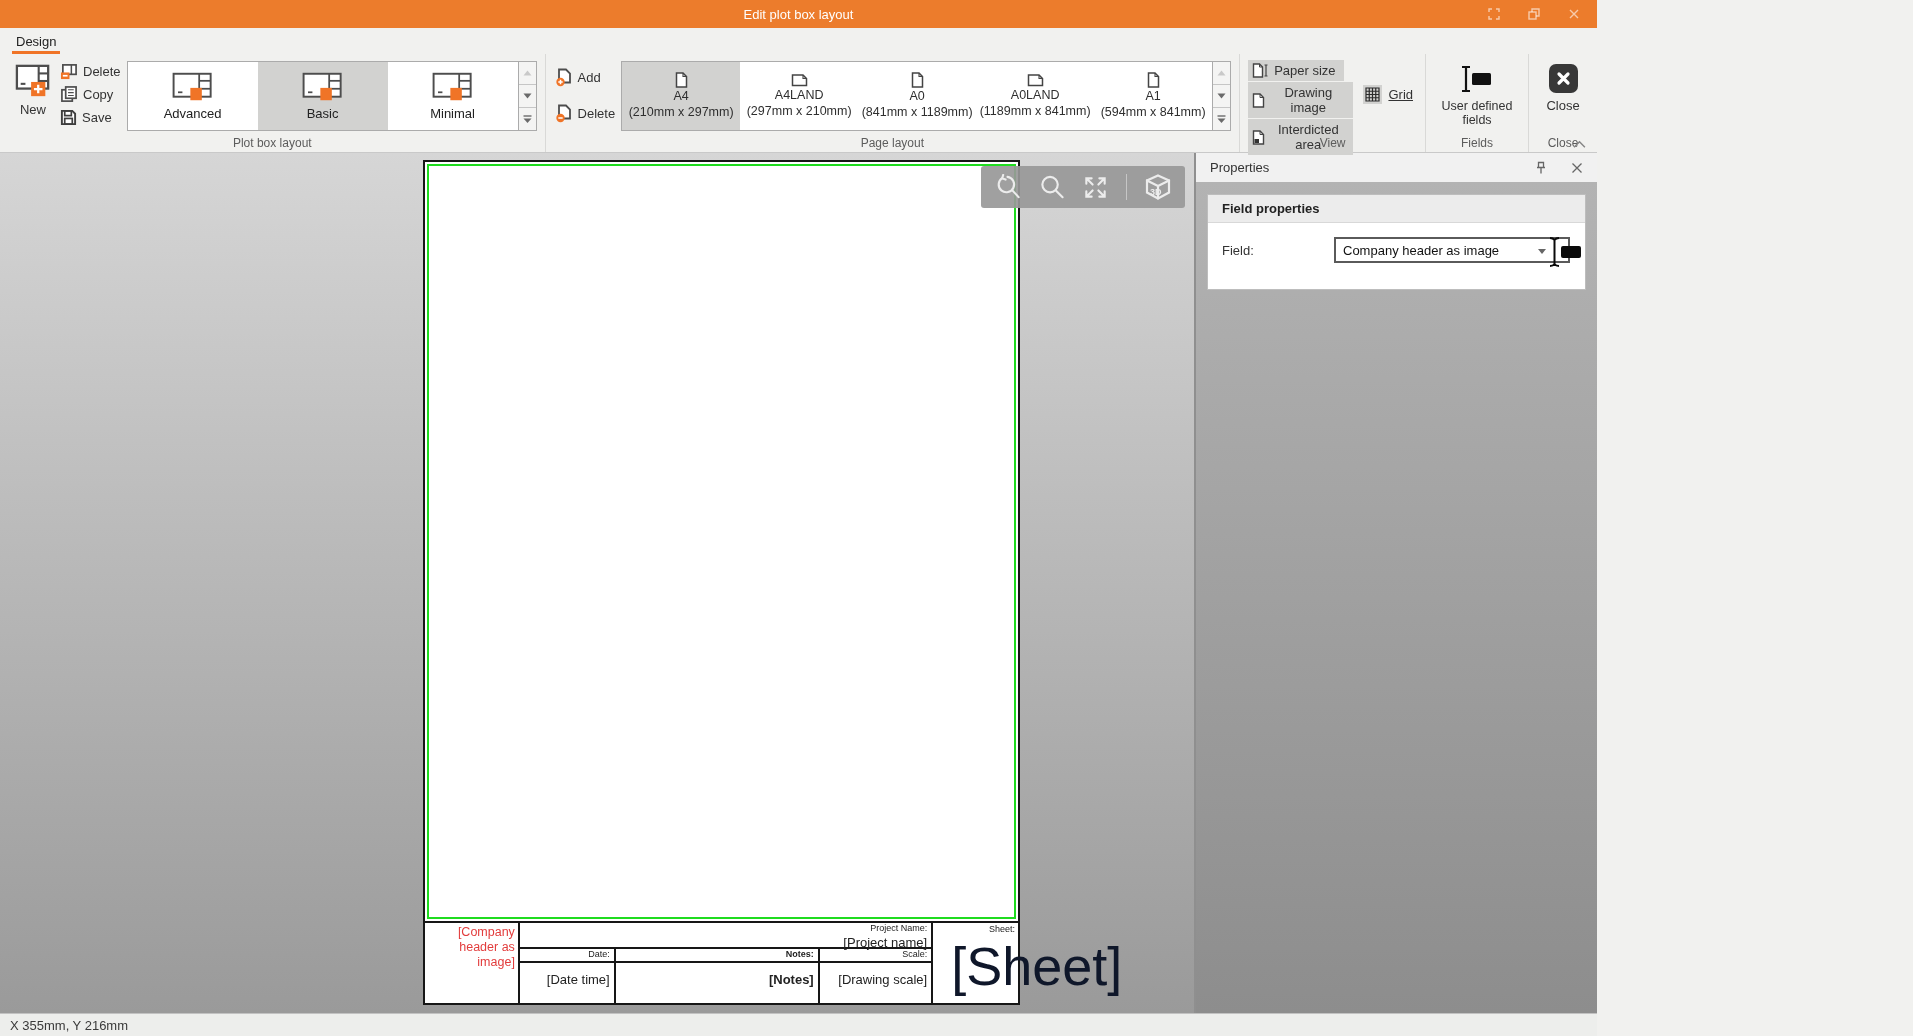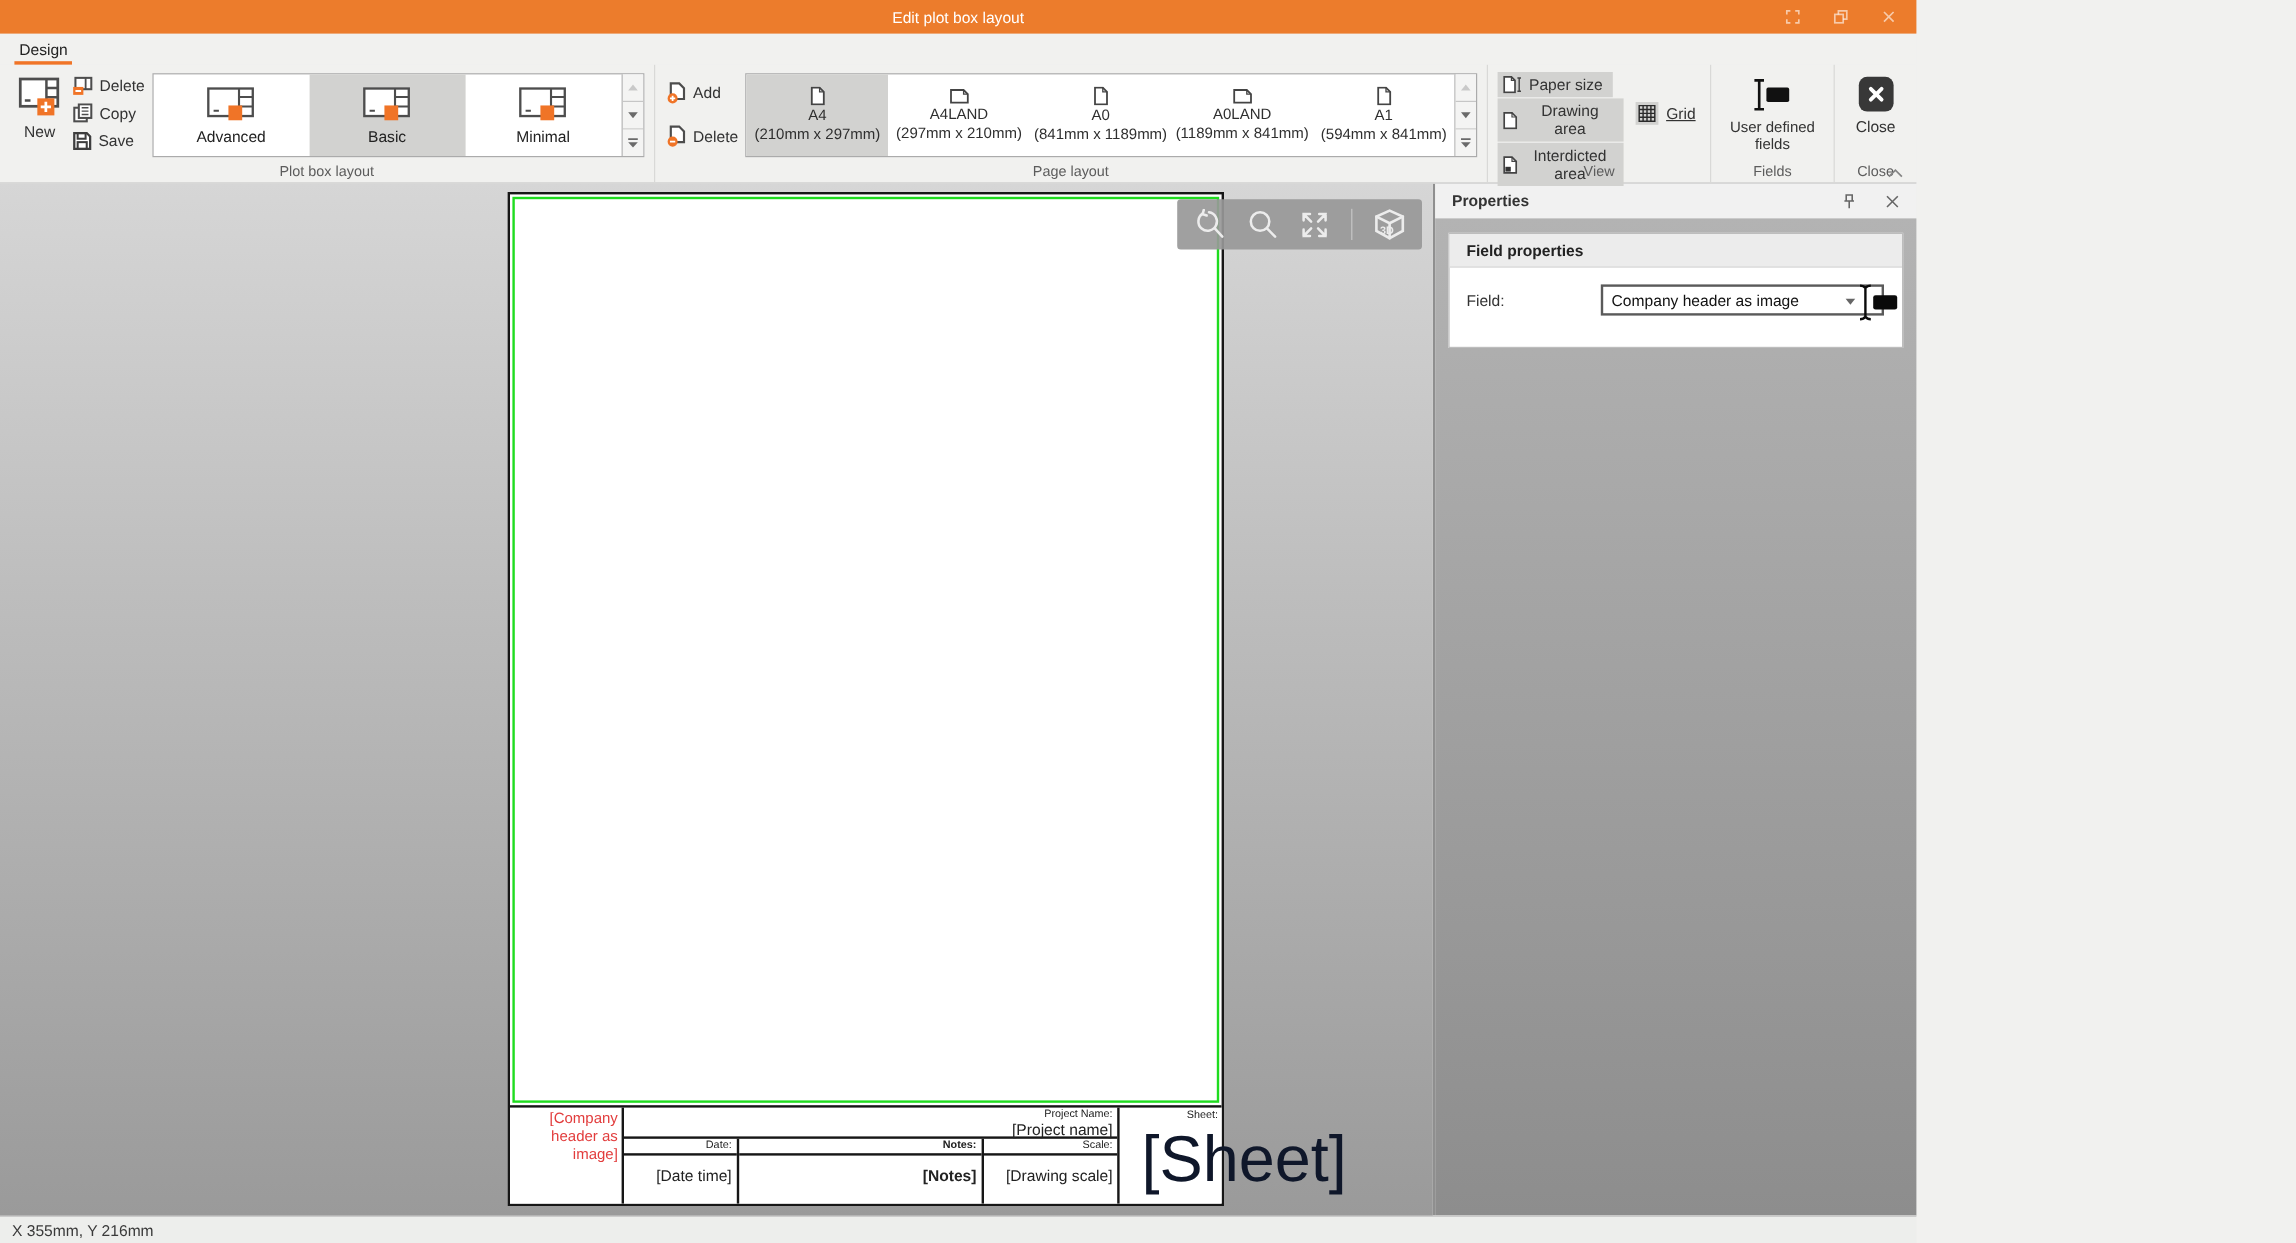--- a/index.html
+++ b/index.html
@@ -71,21 +71,21 @@
 
   .zoombar { position:absolute; top:13px; right:9px; height:42px; padding:0 13px; background:rgba(152,152,152,0.92); border-radius:3px; display:flex; align-items:center; gap:17px; }
   .zoombar button { background:transparent; border:0; display:flex; padding:0; }
   .zoombar svg { stroke:#ececec; fill:none; stroke-width:2.2; stroke-linecap:round; }
   .zoom-sep { width:1px; height:26px; background:#c6c6c6; }
 
   .splitter { width:2px; background:#8f8f8f; }
 
   
   .panel { width:401px; display:flex; flex-direction:column; }
-  .panel-header { height:29px; background:#f1f1f1; display:flex; align-items:center; padding:0 14px; font-size:13px; color:#333; flex:0 0 auto;font-weight:bold; }
+  .panel-header { height:29px; background:#f1f1f1; display:flex; align-items:center; padding:0 14px; font-size:13px; color:#333; flex:0 0 auto; }
   .panel-header .spacer { flex:1; }
   .panel-header button { background:transparent; border:0; display:flex; margin-left:24px; }
   .panel-body { flex:1; background:linear-gradient(180deg,#b3b3b3,#8d8d8d); padding:12px 11px; }
   .card { background:#fff; border:1px solid #bdbdbd; }
   .card-header { background:#ececec; border-bottom:1px solid #d8d8d8; padding:6px 14px; font-size:13px; font-weight:bold; color:#222; }
   .card-body { padding:14px 14px 26px 14px; display:flex; align-items:center; }
   .field-label { font-size:13px; color:#333; width:112px; }
   .combo { position:relative; width:236px; height:26px; border:2px solid #5a5a5a; background:#fff; display:flex; align-items:center; padding:0 26px 0 7px; font-size:13px; color:#111; }
   .combo-arrow { position:absolute; right:22px; top:10px; width:0; height:0; border-left:4px solid transparent; border-right:4px solid transparent; border-top:5px solid #666; }
   .mouse-cursor { position:absolute; right:-16px; top:-4px; }
@@ -369,21 +369,21 @@
           </span>
           <span>Paper size</span>
         </button>
         <button class="toggle-btn pressed">
           <span>
             <svg width="13" height="15" viewBox="0 0 13 15">
                 <path d="M1.5 1 h6.5 l3.5 3.5 v9.5 h-10 z" fill="#fff" stroke="#444" stroke-width="1.4"></path>
                 <path d="M8 1 v3.5 h3.5" fill="none" stroke="#444" stroke-width="1"></path>
               </svg>
           </span>
-          <span>Drawing area</span>
+          <span>Drawing image</span>
         </button>
         <button class="toggle-btn pressed">
           <span>
             <svg width="13" height="15" viewBox="0 0 13 15">
                 <path d="M1.5 1 h6.5 l3.5 3.5 v9.5 h-10 z" fill="#fff" stroke="#444" stroke-width="1.4"></path>
                 <path d="M8 1 v3.5 h3.5" fill="none" stroke="#444" stroke-width="1"></path>
                 <rect x="2.5" y="9" width="4.5" height="4" fill="#333"></rect>
               </svg>
           </span>
           <span>Interdicted area</span>

